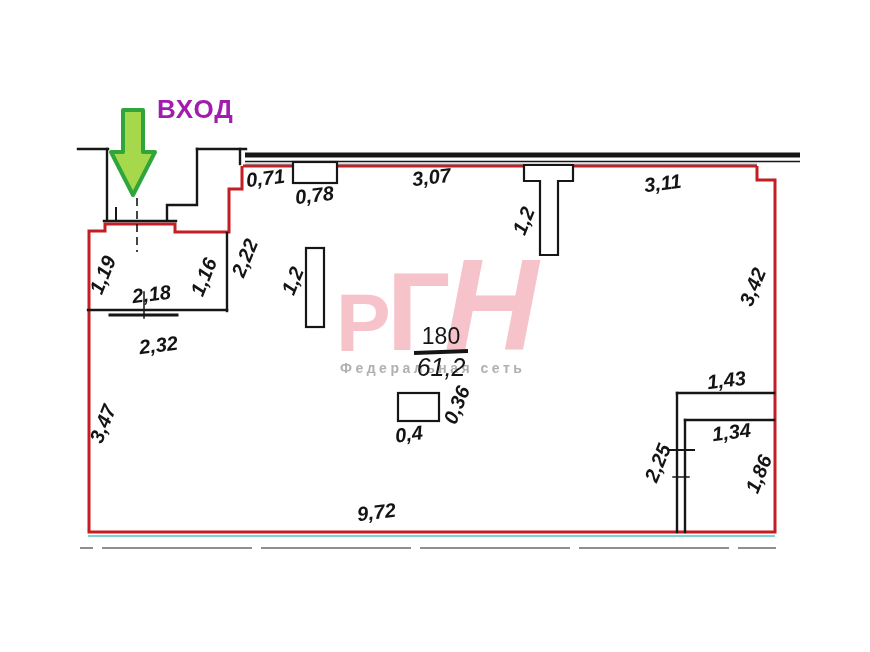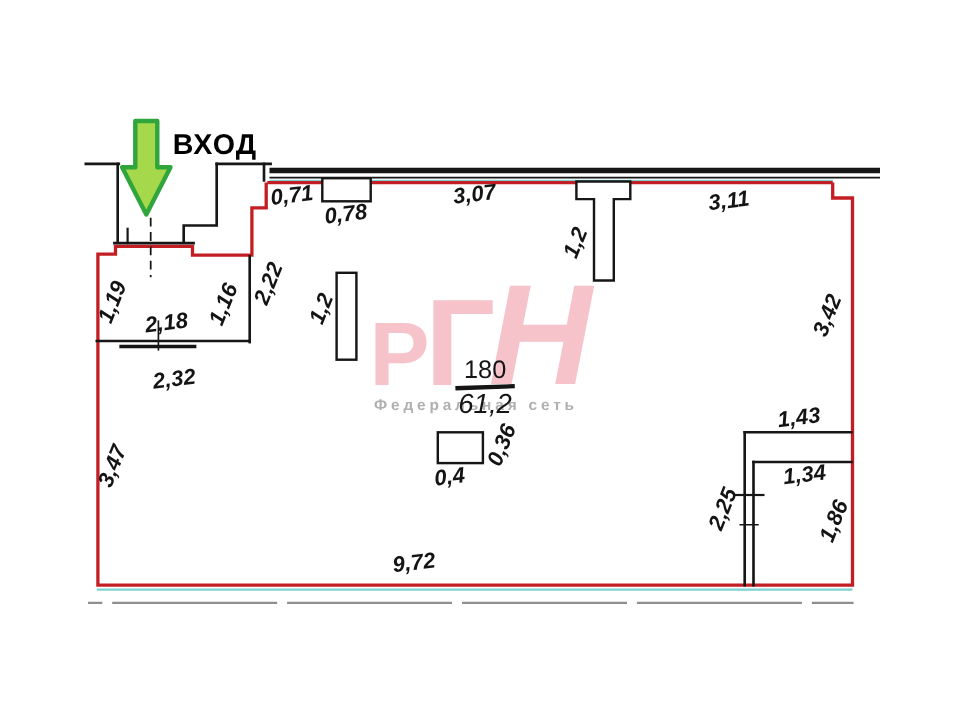--- a/index.html
+++ b/index.html
@@ -8,22 +8,22 @@
     font-family:"Liberation Sans",sans-serif;
   }
   .plan-svg{position:absolute;left:0;top:0;z-index:2;}
   .dim{
     position:absolute;z-index:3;white-space:nowrap;color:#141414;
     font:italic bold 20px "Liberation Sans",sans-serif;
     transform:rotate(-7deg);
   }
   .dim.rot{transform:translate(-50%,-50%) rotate(-68deg);}
   .entrance-label{
-    position:absolute;left:157px;top:116px;z-index:3;
-    font:bold 26px "Liberation Sans",sans-serif;letter-spacing:1px;color:#000000;
+    position:absolute;left:157px;top:94px;z-index:3;
+    font:bold 26px "Liberation Sans",sans-serif;letter-spacing:1px;color:#a21caf;
   }
   .logo{
     position:absolute;left:336px;top:256px;z-index:1;display:flex;align-items:flex-end;
     color:#F6C3CB;font-weight:bold;line-height:0.75;
   }
   .logo .l1{font-size:82px;}
   .logo .l2{font-size:112px;margin-left:-4px;}
   .logo .l3{font-size:130px;font-style:italic;margin-left:-6px;}
   .room-tag{position:absolute;left:407px;top:291px;width:68px;z-index:4;text-align:center;color:#151515;margin-top:34px;}
   .room-tag .num{font-size:23px;line-height:1;}

